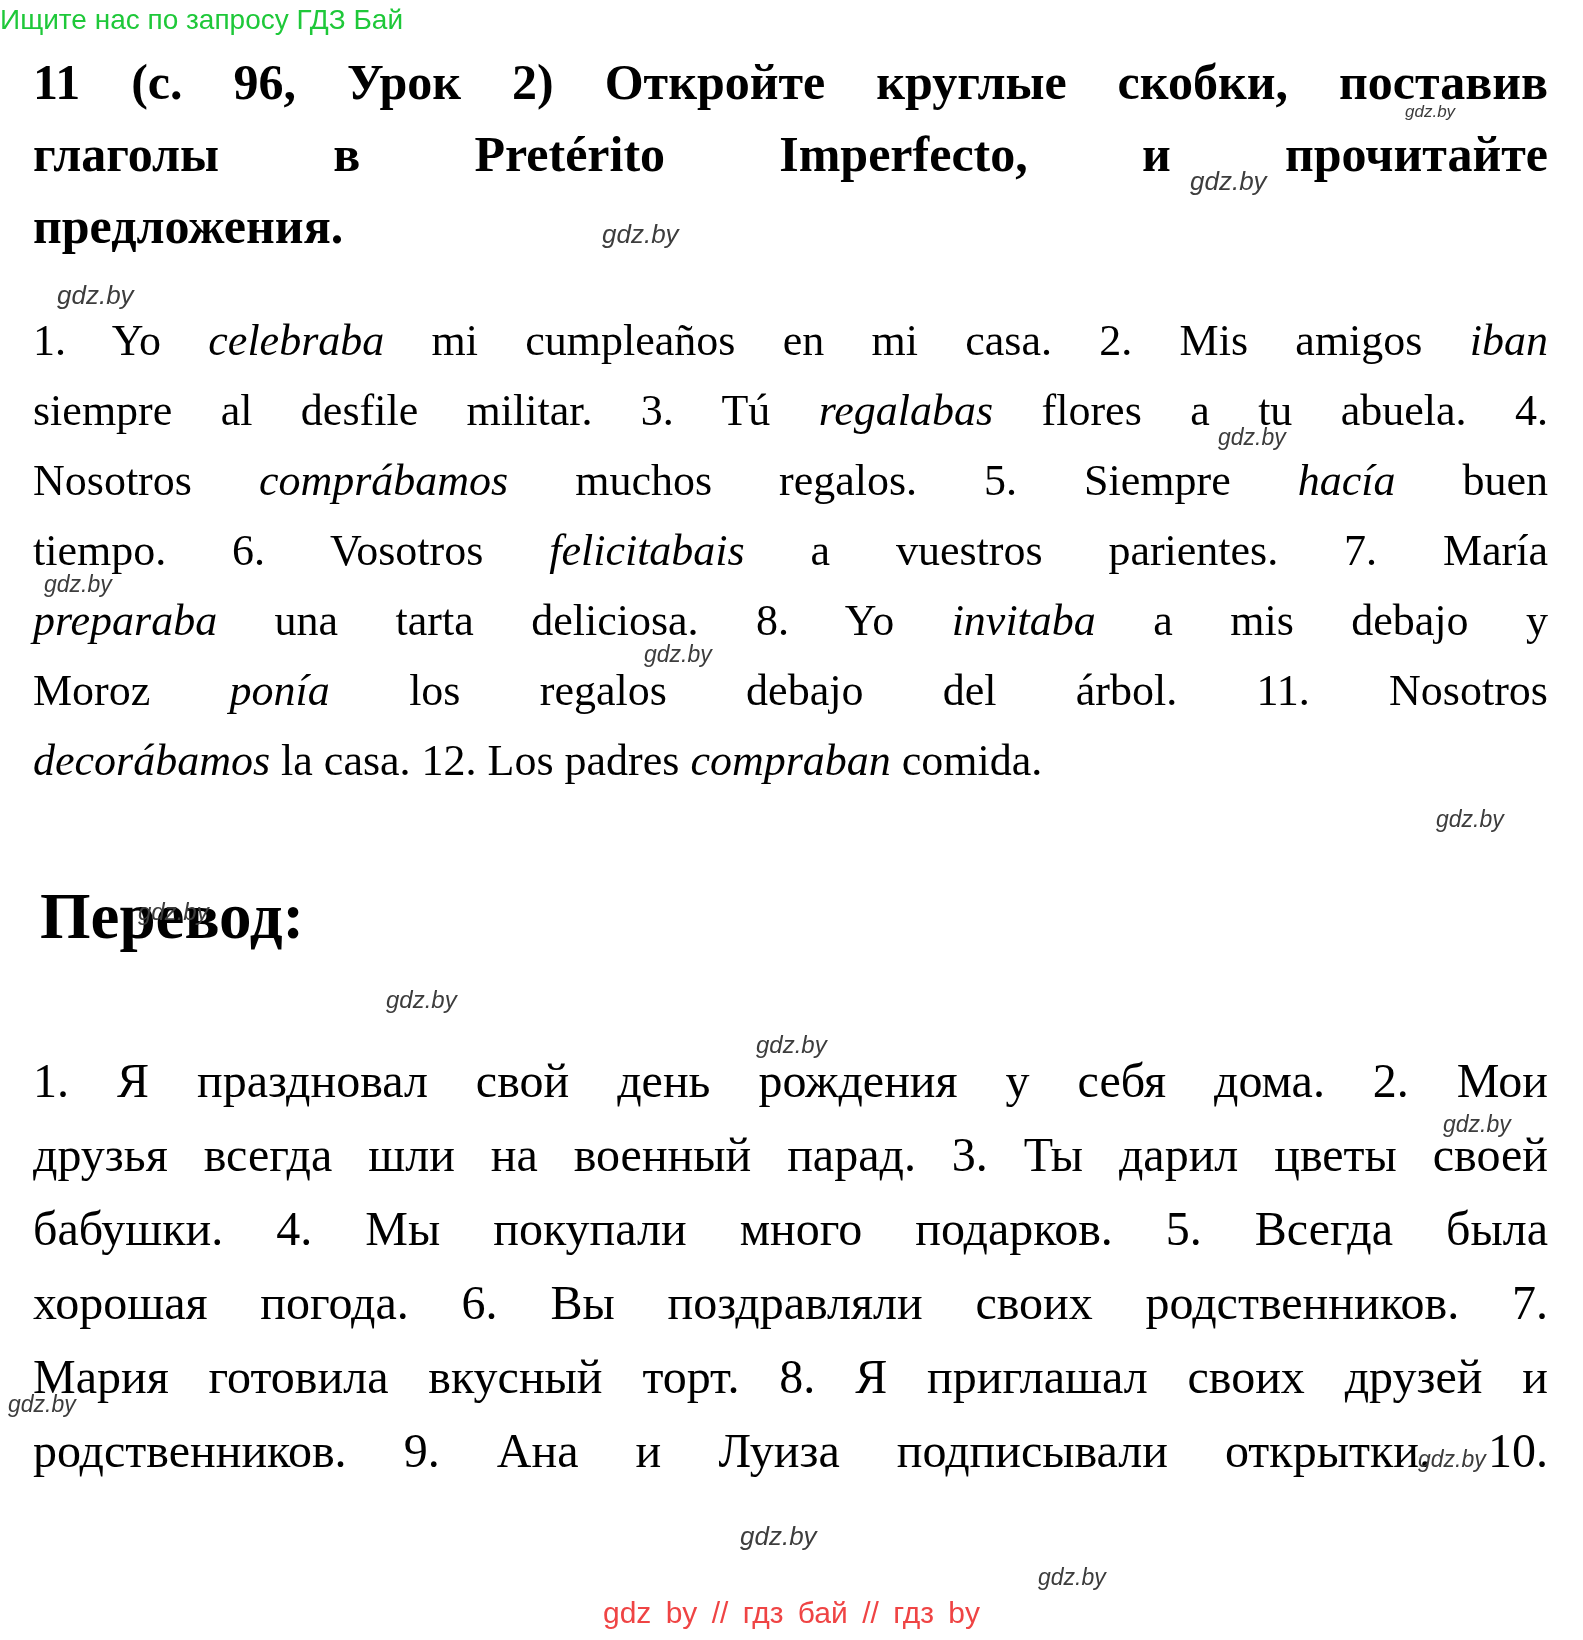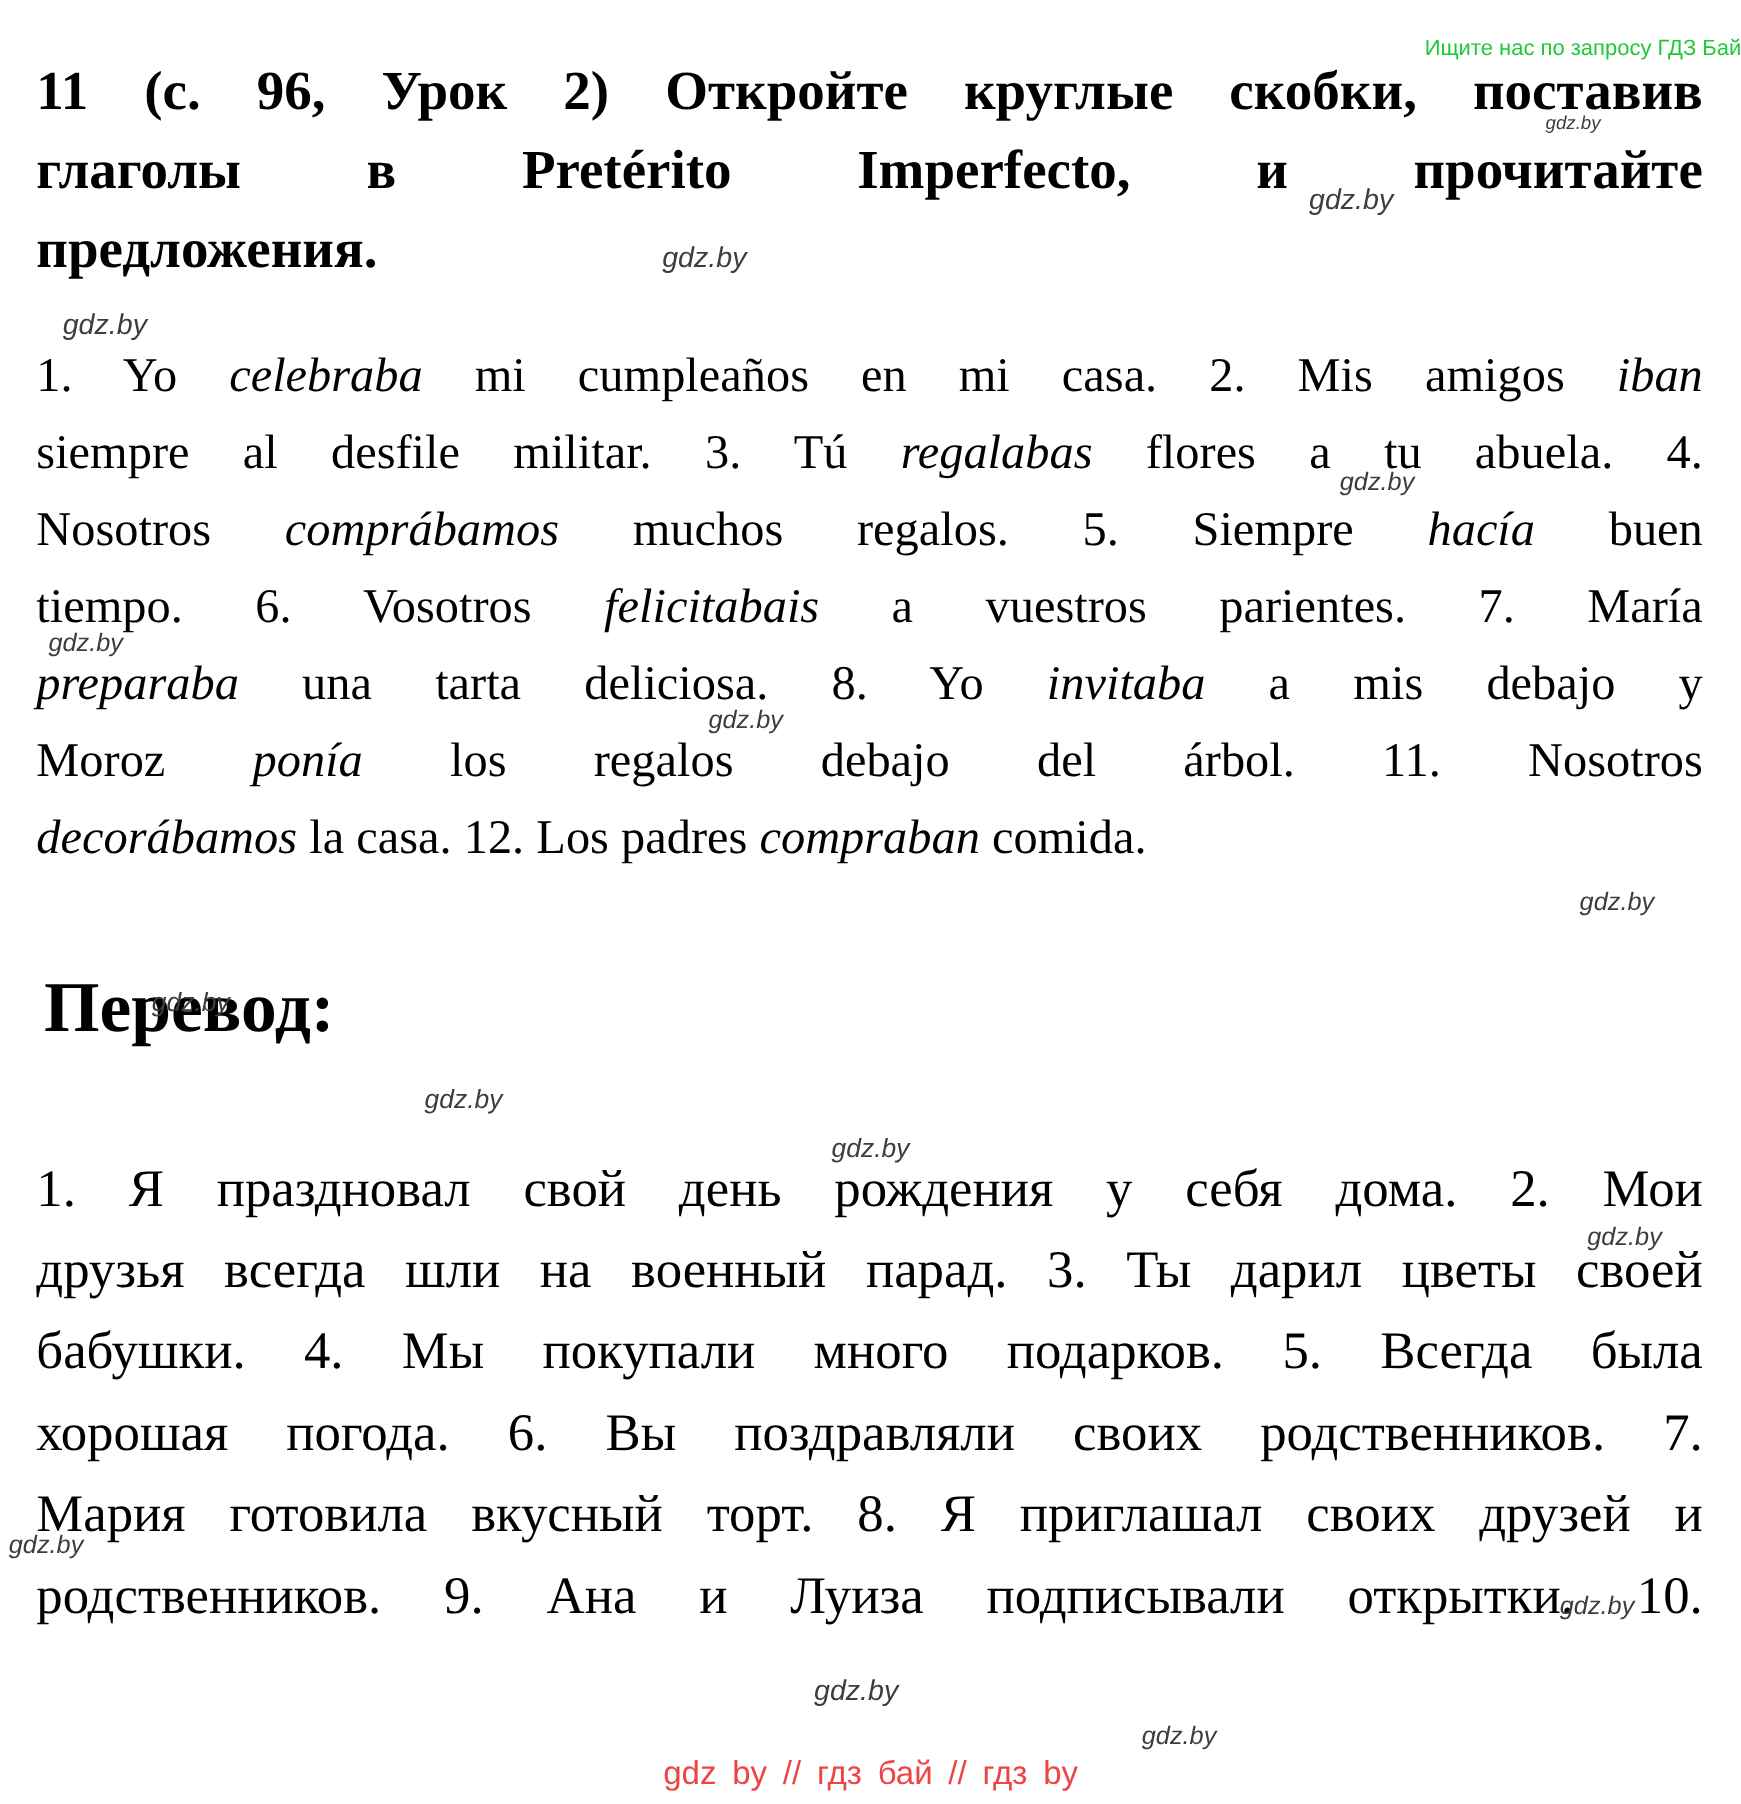--- a/index.html
+++ b/index.html
@@ -8,23 +8,23 @@
     background: #ffffff;
     position: relative;
     overflow: hidden;
     font-family: "Liberation Serif", serif;
     color: #000;
   }
   .page { position: absolute; inset: 0; }
 
   .promo {
     position: absolute; top: 4px; left: 0; right: 0;
-    text-align: right;
+    text-align: left;
     font-family: "Liberation Sans", sans-serif;
-    font-size: 20px; font-weight: 400; margin-top: 29px;
+    font-size: 28px; font-weight: 400;
   }
 
   .para { position: absolute; left: 33px; width: 1515px; }
 
   .heading {
     top: 46px;
     font-weight: bold;
     font-size: 50px; line-height: 72px;
   }
 

